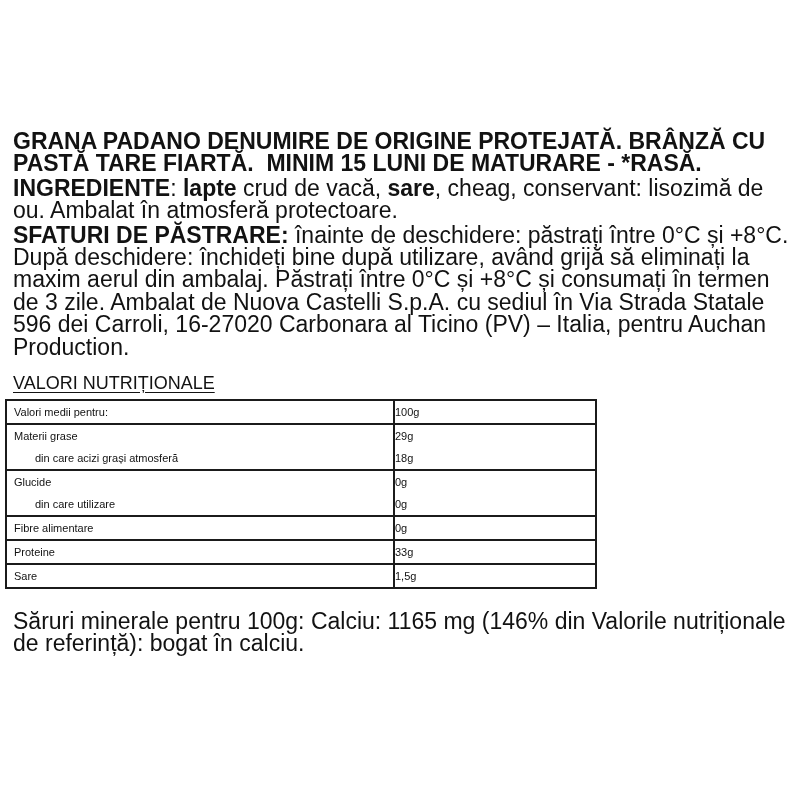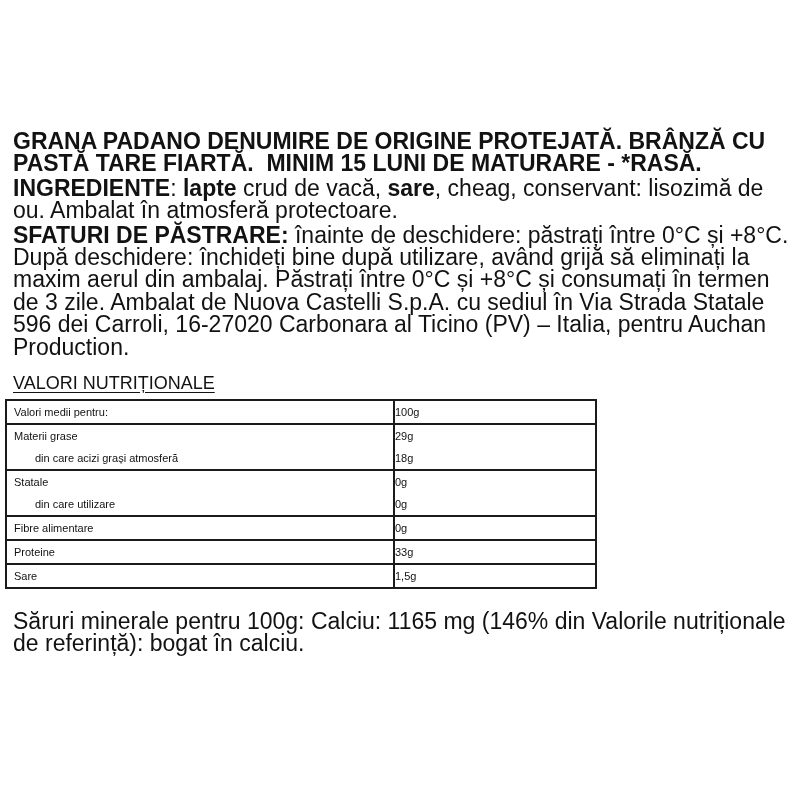--- a/index.html
+++ b/index.html
@@ -98,21 +98,21 @@
           <div class="line">Materii grase</div>
           <div class="line indent">din care acizi grași atmosferă</div>
         </td>
         <td class="value-cell">
           <div class="line">29g</div>
           <div class="line">18g</div>
         </td>
       </tr>
       <tr class="row-double">
         <td class="label-cell">
-          <div class="line">Statale</div>
+          <div class="line">Glucide</div>
           <div class="line indent">din care utilizare</div>
         </td>
         <td class="value-cell">
           <div class="line">0g</div>
           <div class="line">0g</div>
         </td>
       </tr>
       <tr class="row-single">
         <td class="label-cell">
           <div class="line">Fibre alimentare</div>

